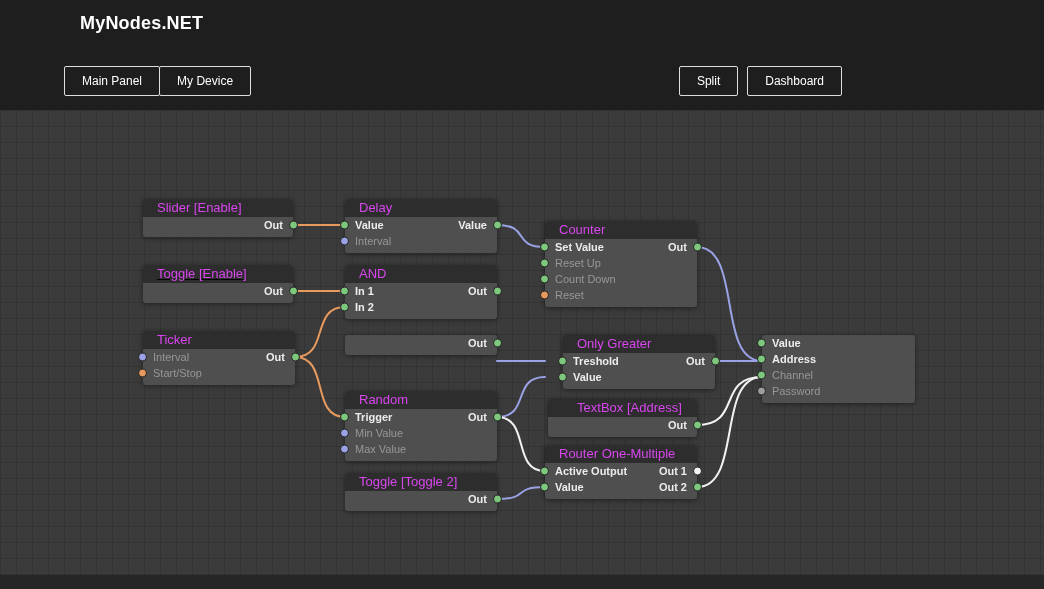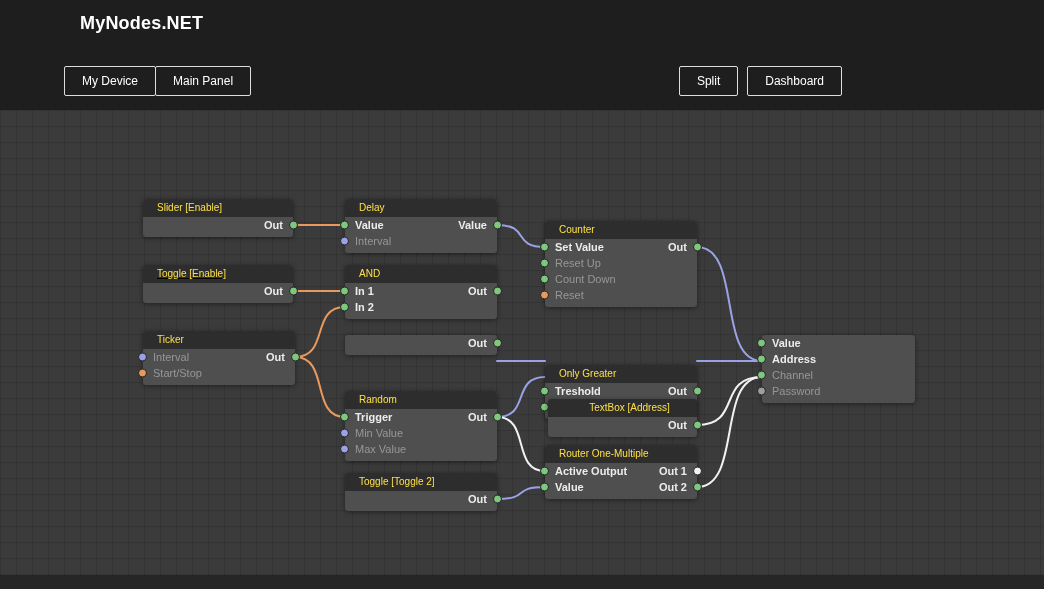--- a/index.html
+++ b/index.html
@@ -21,42 +21,42 @@
     background-image:
       linear-gradient(to right, rgba(0,0,0,.12) 1px, transparent 1px),
       linear-gradient(to bottom, rgba(0,0,0,.12) 1px, transparent 1px);
     background-size:16px 16px;}
   .wires{position:absolute;left:0;top:0;z-index:1;}
   .bottom-bar{position:absolute;left:0;bottom:0;width:100%;height:14px;background:#262626;z-index:6;}
 
   
   .node{position:absolute;z-index:2;background:#4f4f4f;border-radius:3px;
     box-shadow:0 1px 5px rgba(0,0,0,.45);}
-  .node-title{height:18px;line-height:18px;background:#2d2d2d;color:#fde047;font-size:10px;
+  .node-title{height:18px;line-height:18px;background:#2d2d2d;color:#d946ef;font-size:13px;
     padding-left:14px;border-radius:3px 3px 0 0;white-space:nowrap;overflow:hidden;}
   .node-body{position:relative;padding:0 0 4px 0;}
   .node-row{position:relative;height:16px;line-height:16px;font-size:11px;}
   .plabel{font-weight:700;color:#ececec;white-space:nowrap;}
   .plabel.pin{position:absolute;left:10px;}
   .plabel.pout{position:absolute;right:10px;}
   .plabel.muted{color:#979797;font-weight:400;}
   .dot{position:absolute;top:50%;width:9px;height:9px;border-radius:50%;
     border:1px solid #242424;transform:translateY(-50%);}
   .dot.din{left:-5px;}
   .dot.dout{right:-5px;}
 </style>
 </head>
 <body>
 
 <div class="app">
   <header class="topbar">
     <h1 class="app-title">MyNodes.NET</h1>
     <div class="tab-row">
+      <button class="btn">Main Panel</button>
       <button class="btn">My Device</button>
-      <button class="btn">Main Panel</button>
     </div>
     <div class="action-row">
       <button class="btn">Split</button>
       <button class="btn">Dashboard</button>
     </div>
   </header>
 
   <div class="canvas">
     <svg class="wires" width="1044" height="479" xmlns="http://www.w3.org/2000/svg">
         <path d="M 293 115 C 329.4 115 308.6 115 345 115" stroke="#e89a5e" stroke-width="2" fill="none" stroke-linecap="round"></path>
@@ -161,21 +161,21 @@
         </div>
       </div>
       <div class="node" style="left: 345px; top: 225px; width: 152px;">
         <div class="node-body">
           <div class="node-row">
             <span class="plabel pout">Out</span>
             <span class="dot dout" style="background: rgb(125, 200, 125);"></span>
           </div>
         </div>
       </div>
-      <div class="node" style="left: 545px; top: 225px; width: 152px; margin-top: 30px;">
+      <div class="node" style="left: 563px; top: 225px; width: 152px;">
         <div class="node-title">Only Greater</div>
         <div class="node-body">
           <div class="node-row">
             <span class="plabel pin">Treshold</span>
             <span class="plabel pout">Out</span>
             <span class="dot din" style="background: rgb(125, 200, 125);"></span>
             <span class="dot dout" style="background: rgb(125, 200, 125);"></span>
           </div>
           <div class="node-row">
             <span class="plabel pin">Value</span>

